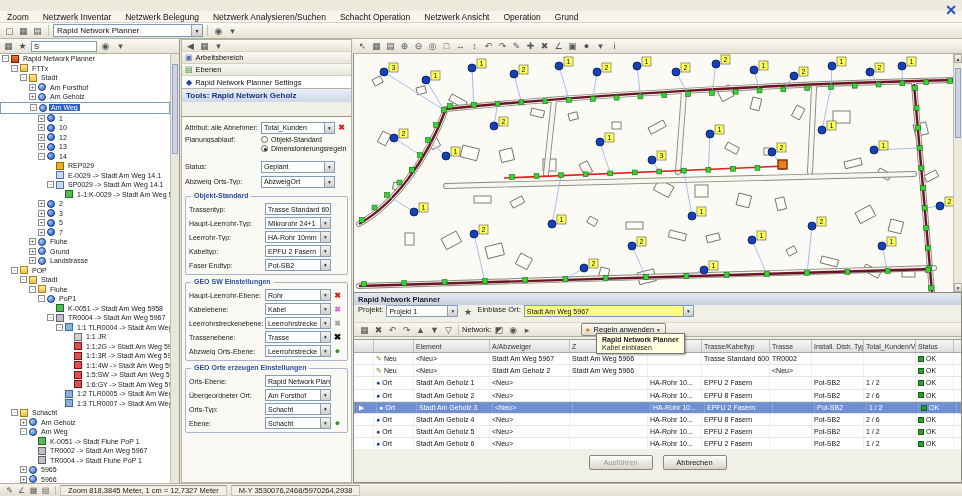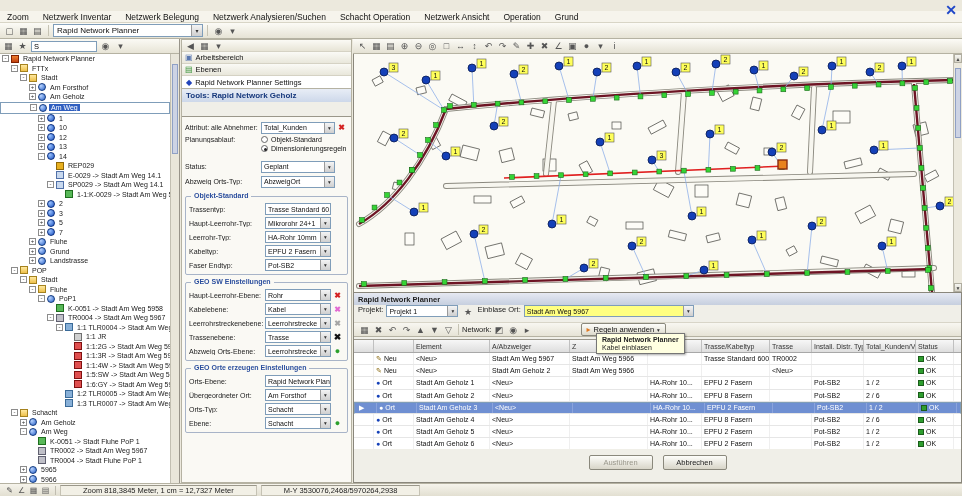--- a/index.html
+++ b/index.html
@@ -145,21 +145,21 @@
     justify-content:center; gap:10px; align-items:center; }
   .btn { min-width:64px; height:15px; border:1px solid #8a887c; background:linear-gradient(#fdfdfa,#d8d5c8);
     font-size:7.5px; text-align:center; line-height:13px; border-radius:2px; padding:0 6px; color:#222; }
   .btn.disabled { color:#9a988c; }
 
   
   .statusbar { position:absolute; left:0; top:483px; width:962px; height:13px;
     background:linear-gradient(#f6f4ec,#e2dfd1); border-top:1px solid #b5b2a2;
     display:flex; align-items:center; gap:4px; padding:0 4px; font-size:7.5px; color:#222; }
   .ssep { width:1px; height:9px; background:#c0bdb0; }
-  .scell { border:1px solid #c5c2b4; border-top-color:#9a978a; background:#f2f0e6; padding:0 22px;
+  .scell { border:1px solid #c5c2b4; border-top-color:#9a978a; background:#f2f0e6; padding:0 7px;
     height:11px; line-height:10px; white-space:nowrap; }
   .statusbar .tbtn { width:11px; height:11px; font-size:8px; }
 </style>
 </head>
 <body>
 
 <div id="app">
 
   <span class="close-btn">✕</span>
 

